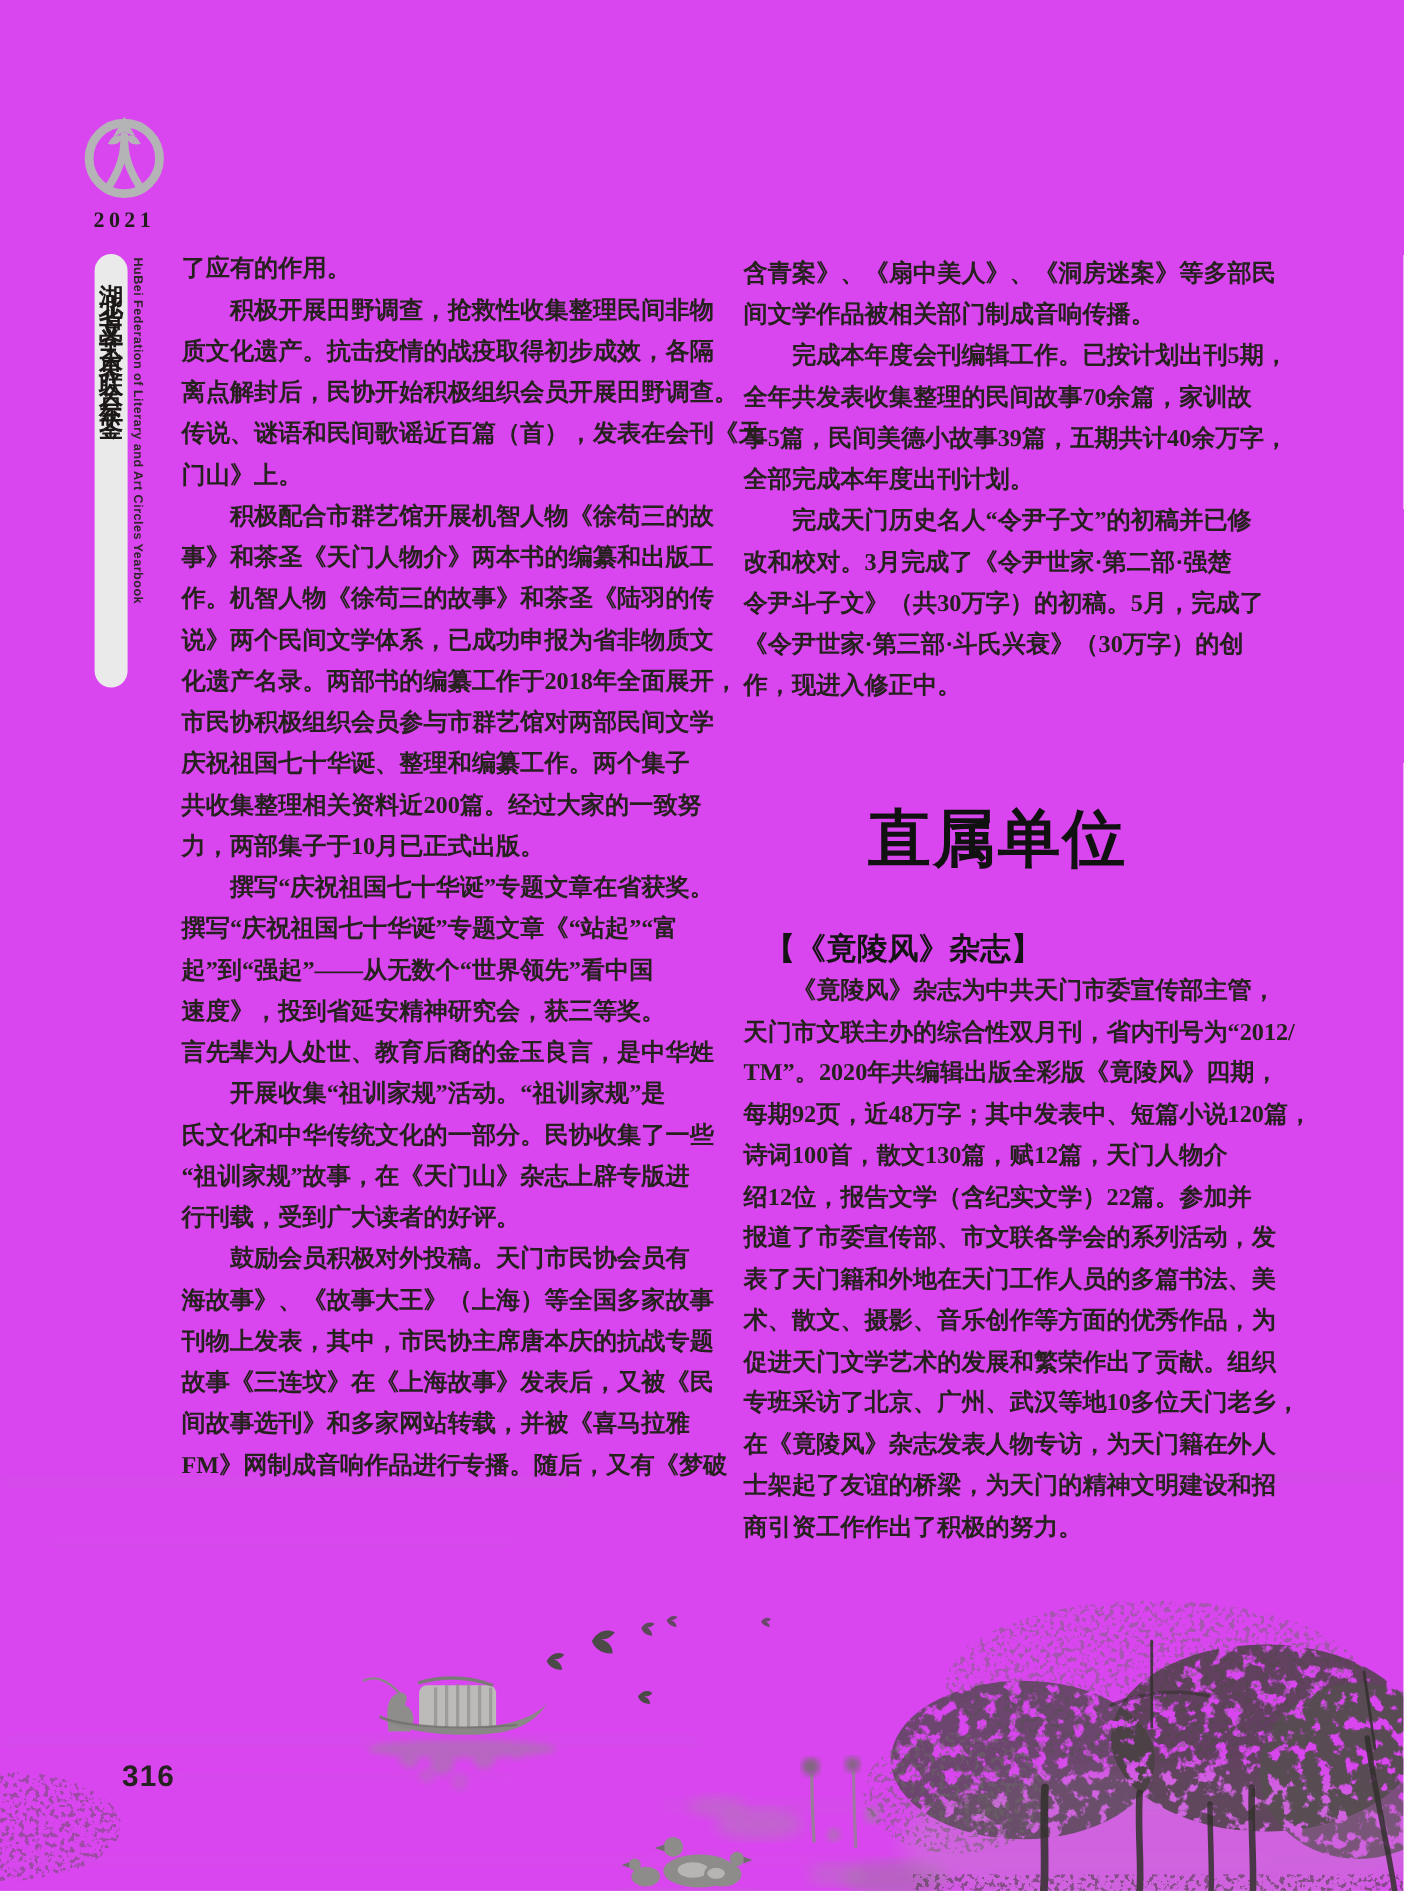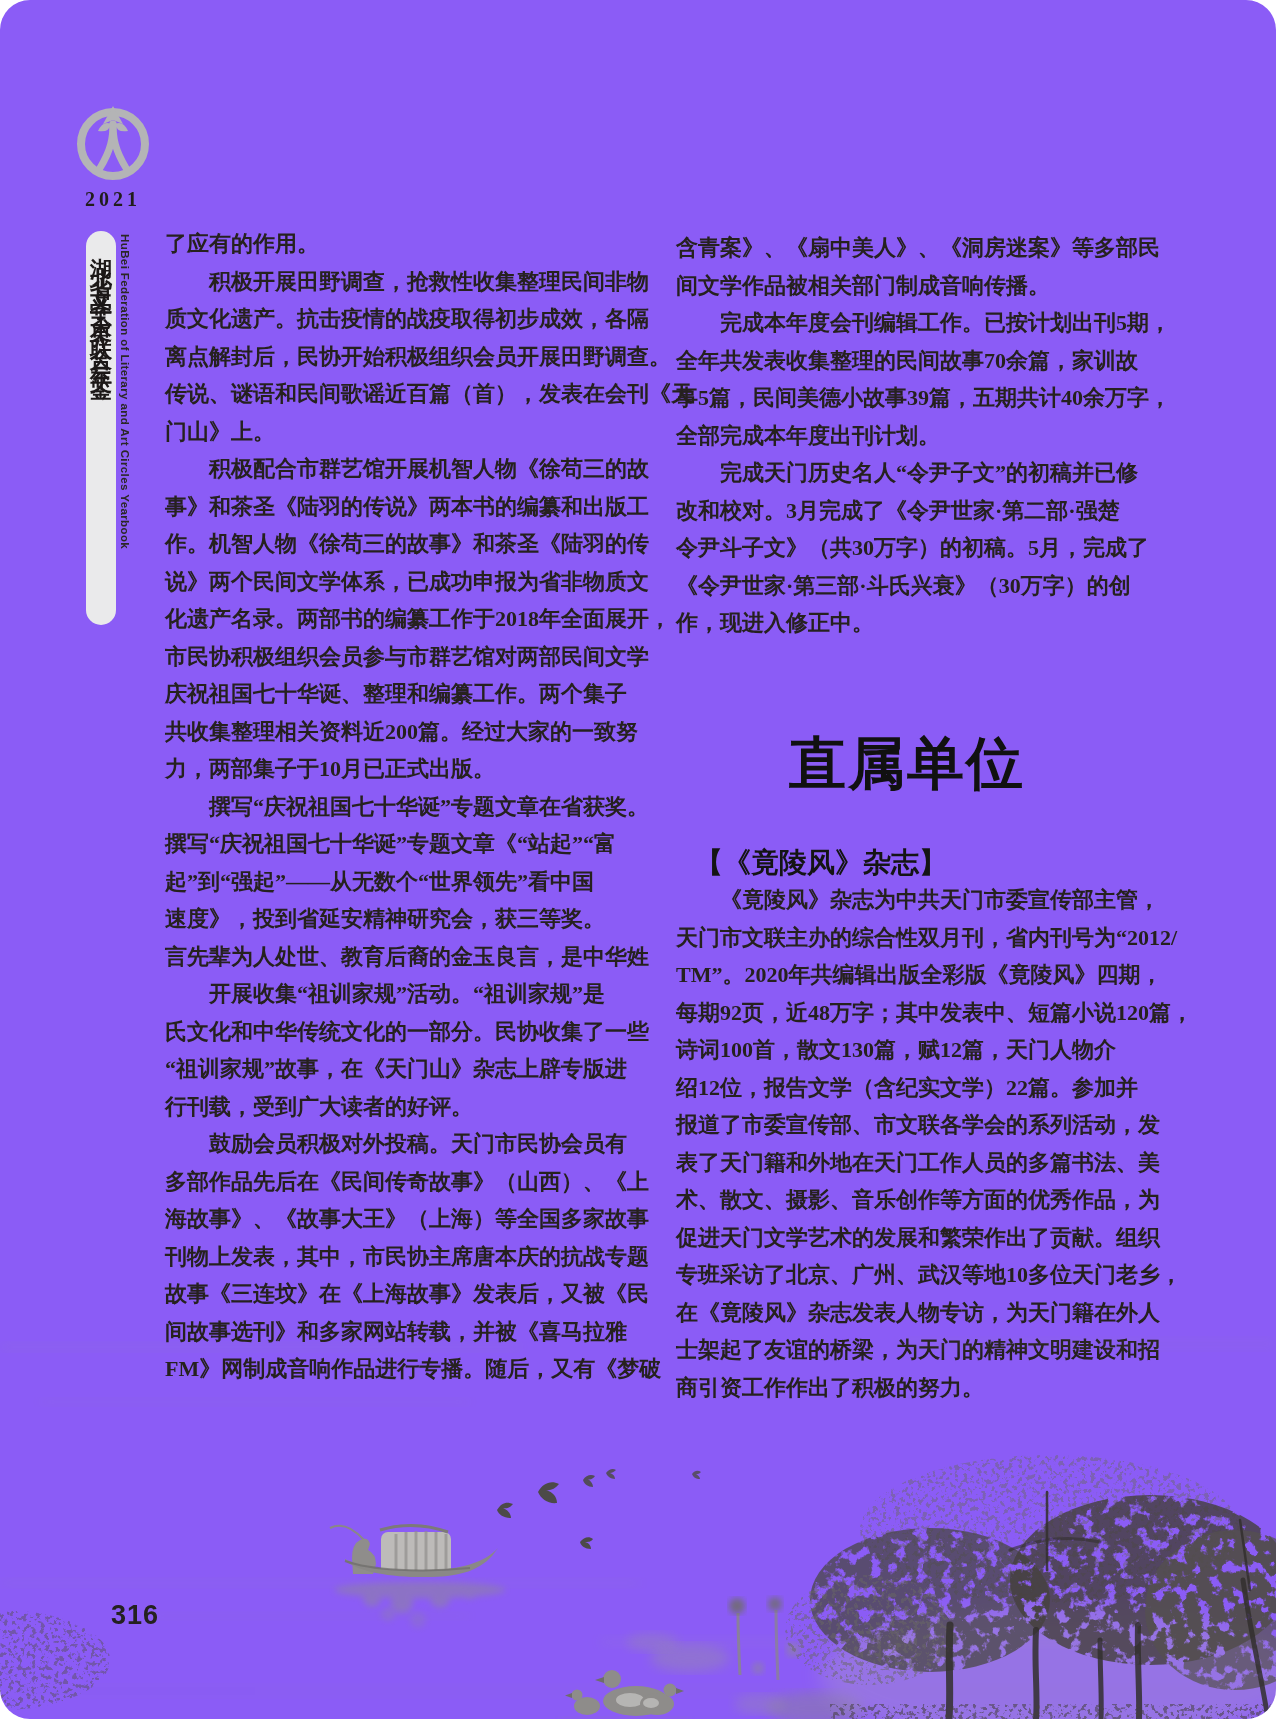--- a/index.html
+++ b/index.html
@@ -1,23 +1,22 @@
 <!DOCTYPE html>
 <html><head>
 <meta charset="utf-8">
 <style>
   html,body{margin:0;padding:0;background:#ffffff;}
   .page{
     position:relative;
     width:1276px;height:1719px;
-    background:#8b5cf6;
+    background:#d946ef;
     overflow:hidden;
     font-family:"Liberation Serif","DejaVu Serif",serif;
     color:#26211f;
-    border-radius:30px;
   }
   
   .logo-wrap{position:absolute;left:70px;top:104px;width:86px;text-align:center;}
   .logo-year{
     margin-top:2px;
     font-family:"Liberation Serif","DejaVu Serif",serif;
     font-weight:bold;font-size:20px;letter-spacing:4px;color:#211d1c;
   }
   
   .sidebar{position:absolute;left:86px;top:231px;}
@@ -87,39 +86,38 @@
   </div>
 
   <div class="col col-left">
       <div class="line">了应有的作用。</div>
       <div class="line">　　积极开展田野调查，抢救性收集整理民间非物</div>
       <div class="line">质文化遗产。抗击疫情的战疫取得初步成效，各隔</div>
       <div class="line">离点解封后，民协开始积极组织会员开展田野调查。</div>
       <div class="line">传说、谜语和民间歌谣近百篇（首），发表在会刊《天</div>
       <div class="line">门山》上。</div>
       <div class="line">　　积极配合市群艺馆开展机智人物《徐苟三的故</div>
-      <div class="line">事》和茶圣《陆羽的传说》两本书的编纂和出版工</div>
+      <div class="line">事》和茶圣《天门人物介》两本书的编纂和出版工</div>
       <div class="line">作。机智人物《徐苟三的故事》和茶圣《陆羽的传</div>
       <div class="line">说》两个民间文学体系，已成功申报为省非物质文</div>
       <div class="line">化遗产名录。两部书的编纂工作于2018年全面展开，</div>
       <div class="line">市民协积极组织会员参与市群艺馆对两部民间文学</div>
       <div class="line">庆祝祖国七十华诞、整理和编纂工作。两个集子</div>
       <div class="line">共收集整理相关资料近200篇。经过大家的一致努</div>
       <div class="line">力，两部集子于10月已正式出版。</div>
       <div class="line">　　撰写“庆祝祖国七十华诞”专题文章在省获奖。</div>
       <div class="line">撰写“庆祝祖国七十华诞”专题文章《“站起”“富</div>
       <div class="line">起”到“强起”——从无数个“世界领先”看中国</div>
       <div class="line">速度》，投到省延安精神研究会，获三等奖。</div>
       <div class="line">言先辈为人处世、教育后裔的金玉良言，是中华姓</div>
       <div class="line">　　开展收集“祖训家规”活动。“祖训家规”是</div>
       <div class="line">氏文化和中华传统文化的一部分。民协收集了一些</div>
       <div class="line">“祖训家规”故事，在《天门山》杂志上辟专版进</div>
       <div class="line">行刊载，受到广大读者的好评。</div>
       <div class="line">　　鼓励会员积极对外投稿。天门市民协会员有</div>
-      <div class="line">多部作品先后在《民间传奇故事》（山西）、《上</div>
       <div class="line">海故事》、《故事大王》（上海）等全国多家故事</div>
       <div class="line">刊物上发表，其中，市民协主席唐本庆的抗战专题</div>
       <div class="line">故事《三连坟》在《上海故事》发表后，又被《民</div>
       <div class="line">间故事选刊》和多家网站转载，并被《喜马拉雅</div>
       <div class="line">FM》网制成音响作品进行专播。随后，又有《梦破</div>
     </div>
 
   <div class="col col-right-top">
       <div class="line">含青案》、《扇中美人》、《洞房迷案》等多部民</div>
       <div class="line">间文学作品被相关部门制成音响传播。</div>

